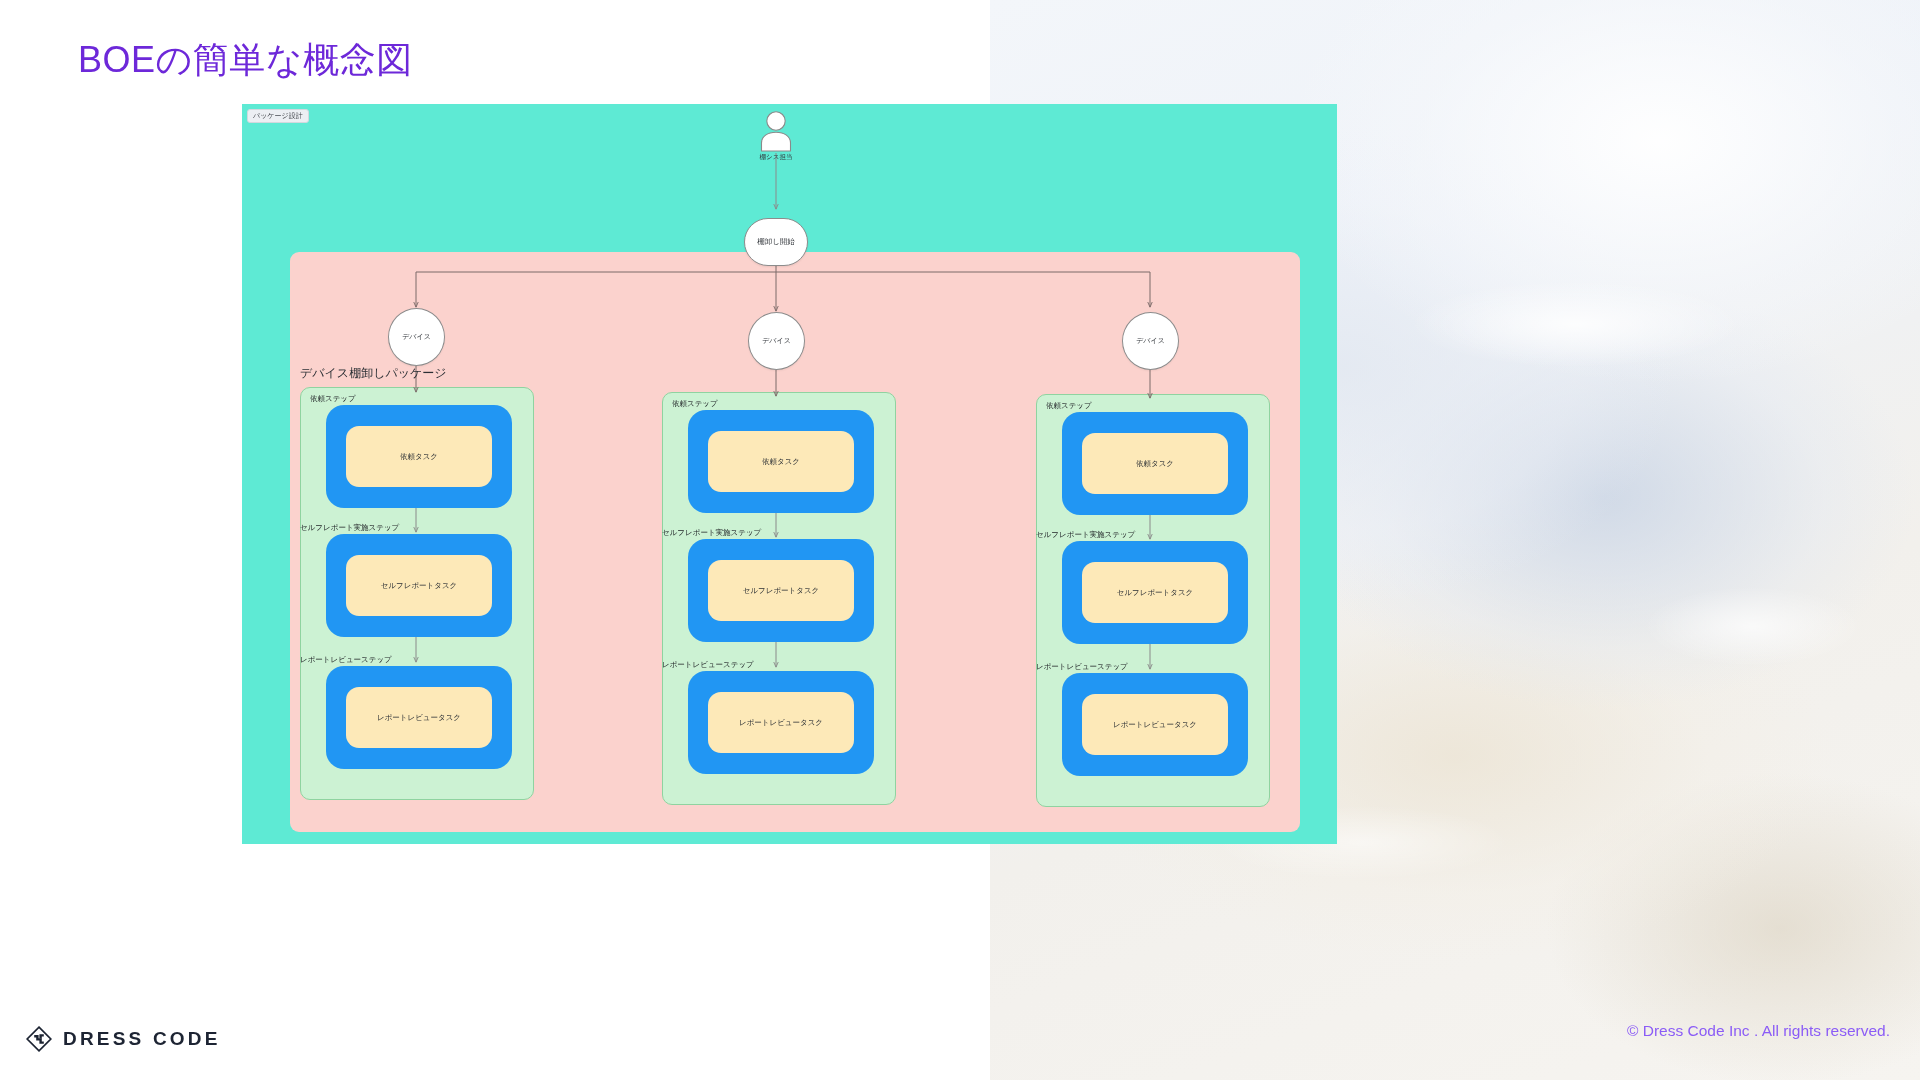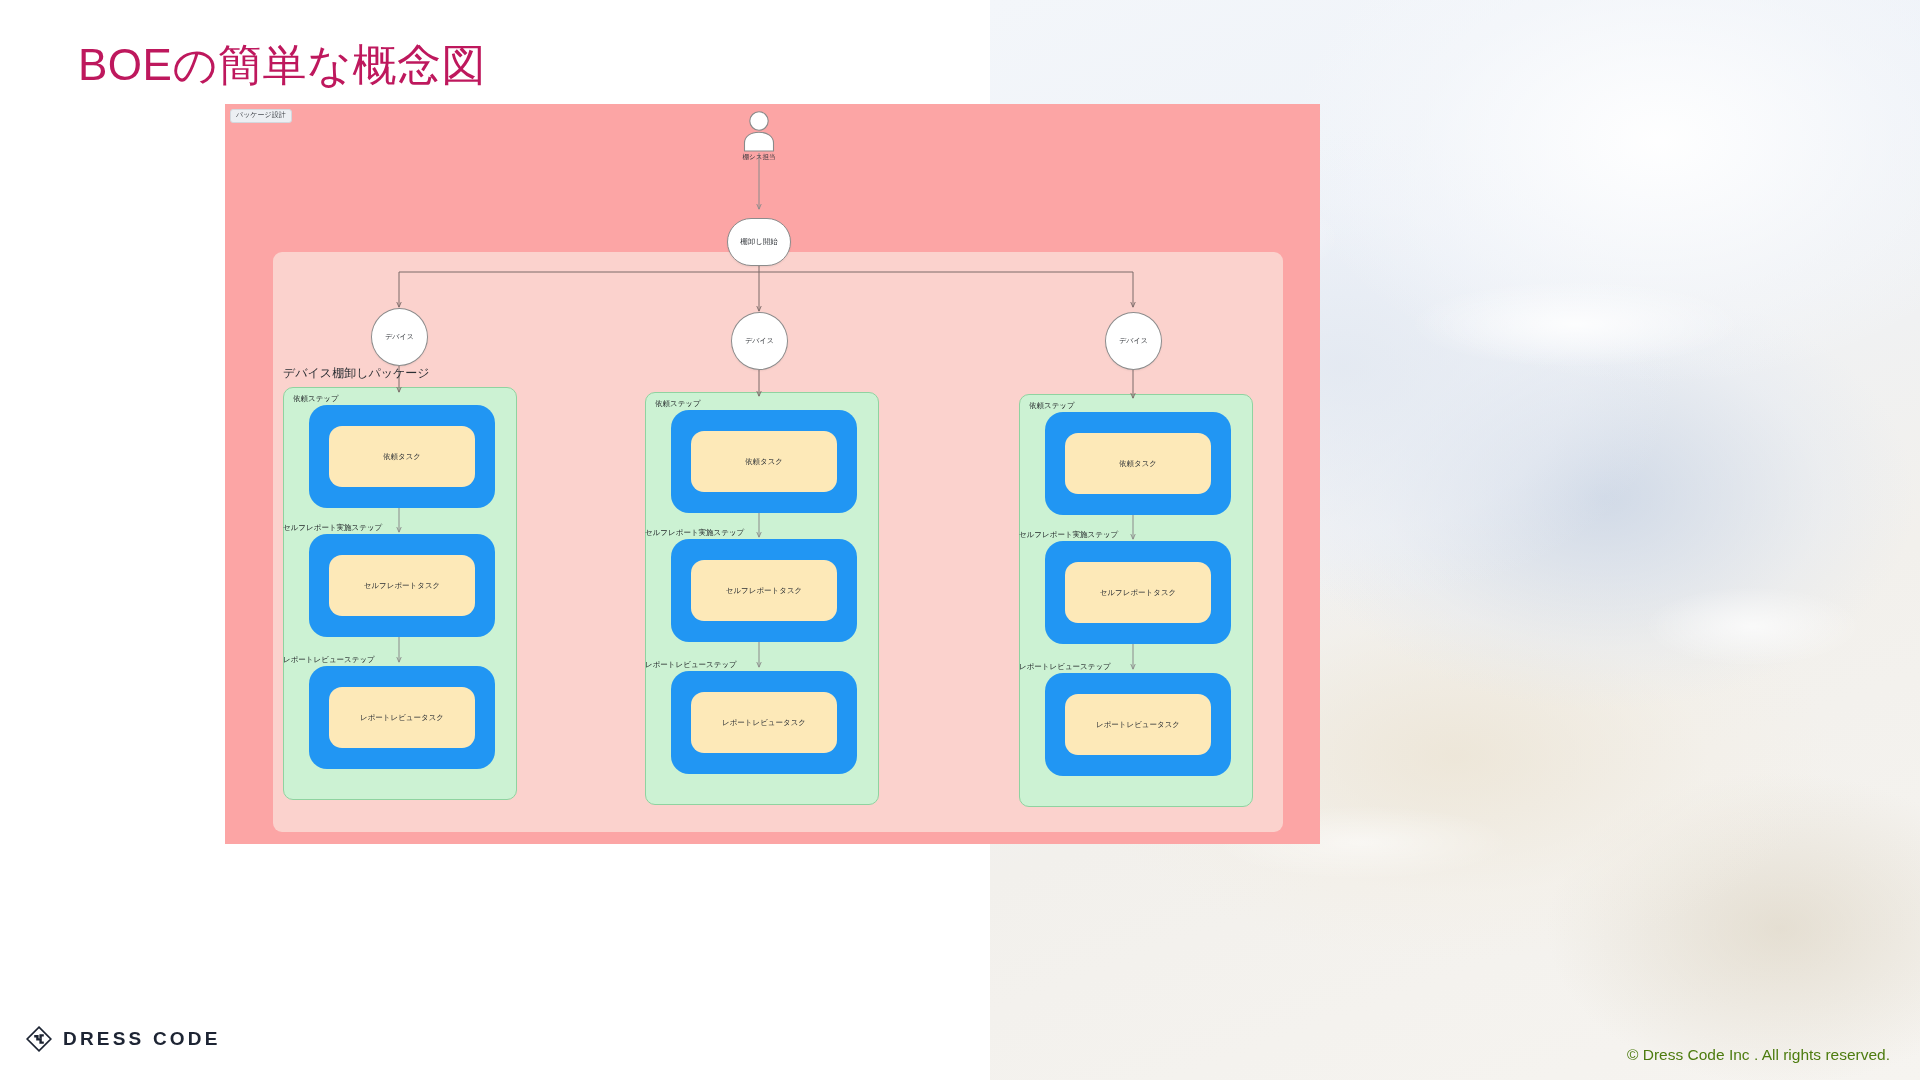--- a/index.html
+++ b/index.html
@@ -42,36 +42,35 @@
     top: 0; right: 930px;
     width: 340px; height: 1080px;
     background: linear-gradient(90deg, #ffffff 0%, rgba(255,255,255,0.80) 55%, rgba(255,255,255,0.35) 100%);
     z-index: 0;
   }
 
   
   .slide-title {
     position: absolute;
     left: 78px; top: 36px;
-    font-size: 44px;
+    font-size: 36px;
     font-weight: 400;
-    color: #be185d;
+    color: #6d28d9;
     letter-spacing: 0.5px;
     z-index: 5;
     white-space: nowrap;
   }
 
   
   .diagram-canvas {
     position: absolute;
-    left: 225px; top: 104px;
+    left: 242px; top: 104px;
     width: 1095px; height: 740px;
-    background: #fca5a5;
+    background: #5eead4;
     z-index: 3;
-    font-family: Liberation Mono, monospace;
   }
   .canvas-tag {
     position: absolute;
     left: 5px; top: 5px;
     background: #eceff3;
     border: 1px solid #d3d8de;
     border-radius: 3px;
     padding: 1px 5px 2px 5px;
     font-size: 7px;
     color: #3b3f45;
@@ -203,23 +202,23 @@
     margin-top: 16px;
   }
   .footer-logo-text {
     font-size: 19px;
     font-weight: 700;
     letter-spacing: 3.2px;
     color: #1d2433;
   }
   .footer-copy {
     position: absolute;
-    right: 30px; bottom: 16px;
+    right: 30px; bottom: 40px;
     font-size: 15.5px;
-    color: #4d7c0f;
+    color: #8b5cf6;
     z-index: 9;
     white-space: nowrap;
   }
 </style>
 </head>
 <body>
 
 <div class="bg-earth"></div>
 <div class="bg-fade-left"></div>
 

